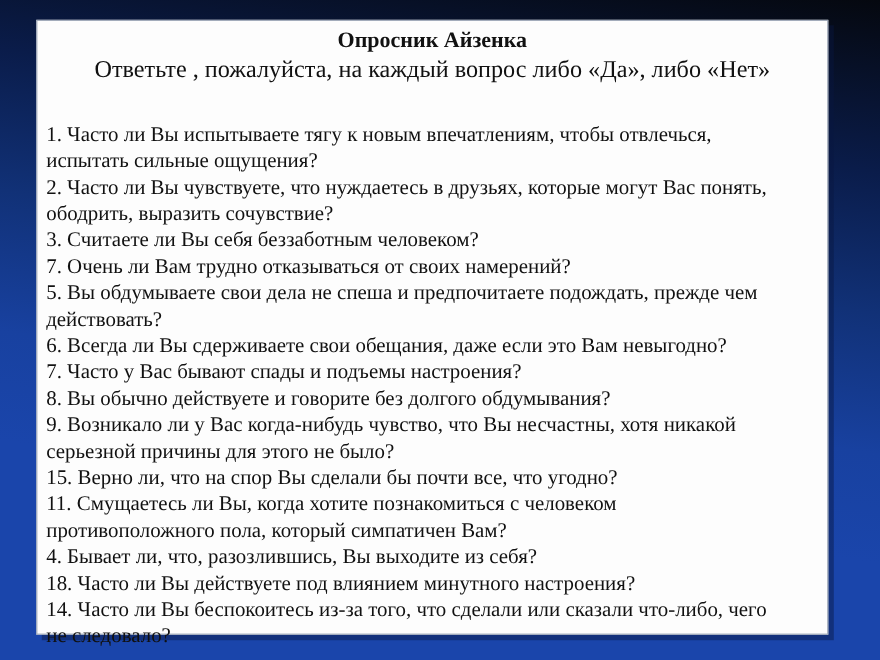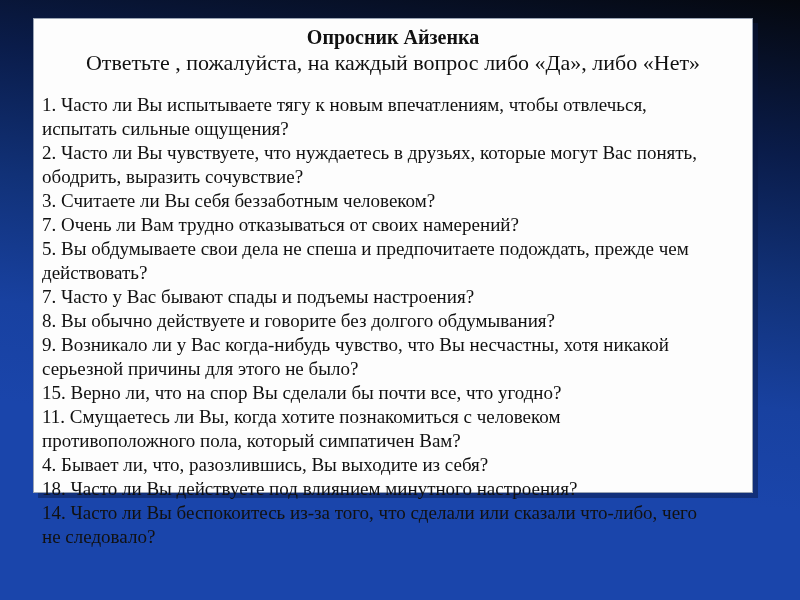--- a/index.html
+++ b/index.html
@@ -27,21 +27,21 @@
       var(--background-bottom, #1a45ab) 72%,
       var(--background-bottom, #1a45ab) 100%
     );
   }
 
   .slide {
     position: absolute;
     left: 33px;
     top: 18px;
     width: 720px;
-    height: 475px;
+    height: 559px;
     background: var(--slide-background, #fdfdfd);
     border: 1px solid #9aa4b4;
     box-shadow: 5px 5px 0 rgba(8, 22, 64, 0.45);
     color: var(--text, #111111);
   }
 
   .slide-header {
     padding-top: 5px;
     text-align: center;
   }
@@ -52,21 +52,21 @@
     line-height: 26px;
   }
 
   .slide-subtitle {
     font-size: 22px;
     font-weight: normal;
     line-height: 26px;
   }
 
   .questions {
-    margin-top: 17px;
+    margin-top: 35px;
     padding-left: 8px;
     padding-right: 4px;
     font-size: 19px;
     line-height: 24px;
   }
 
   .q {
     white-space: pre-wrap;
   }
 </style>
@@ -83,20 +83,21 @@
 
     <div class="questions">
       <p class="q">1. Часто ли Вы испытываете тягу к новым впечатлениям, чтобы отвлечься,
 испытать сильные ощущения?</p>
       <p class="q">2. Часто ли Вы чувствуете, что нуждаетесь в друзьях, которые могут Вас понять,
 ободрить, выразить сочувствие?</p>
       <p class="q">3. Считаете ли Вы себя беззаботным человеком?</p>
       <p class="q">7. Очень ли Вам трудно отказываться от своих намерений?</p>
       <p class="q">5. Вы обдумываете свои дела не спеша и предпочитаете подождать, прежде чем
 действовать?</p>
+      <p class="q">6. Всегда ли Вы сдерживаете свои обещания, даже если это Вам невыгодно?</p>
       <p class="q">7. Часто у Вас бывают спады и подъемы настроения?</p>
       <p class="q">8. Вы обычно действуете и говорите без долгого обдумывания?</p>
       <p class="q">9. Возникало ли у Вас когда-нибудь чувство, что Вы несчастны, хотя никакой
 серьезной причины для этого не было?</p>
       <p class="q">15. Верно ли, что на спор Вы сделали бы почти все, что угодно?</p>
       <p class="q">11. Смущаетесь ли Вы, когда хотите познакомиться с человеком
 противоположного пола, который симпатичен Вам?</p>
       <p class="q">4. Бывает ли, что, разозлившись, Вы выходите из себя?</p>
       <p class="q">18. Часто ли Вы действуете под влиянием минутного настроения?</p>
       <p class="q">14. Часто ли Вы беспокоитесь из-за того, что сделали или сказали что-либо, чего

